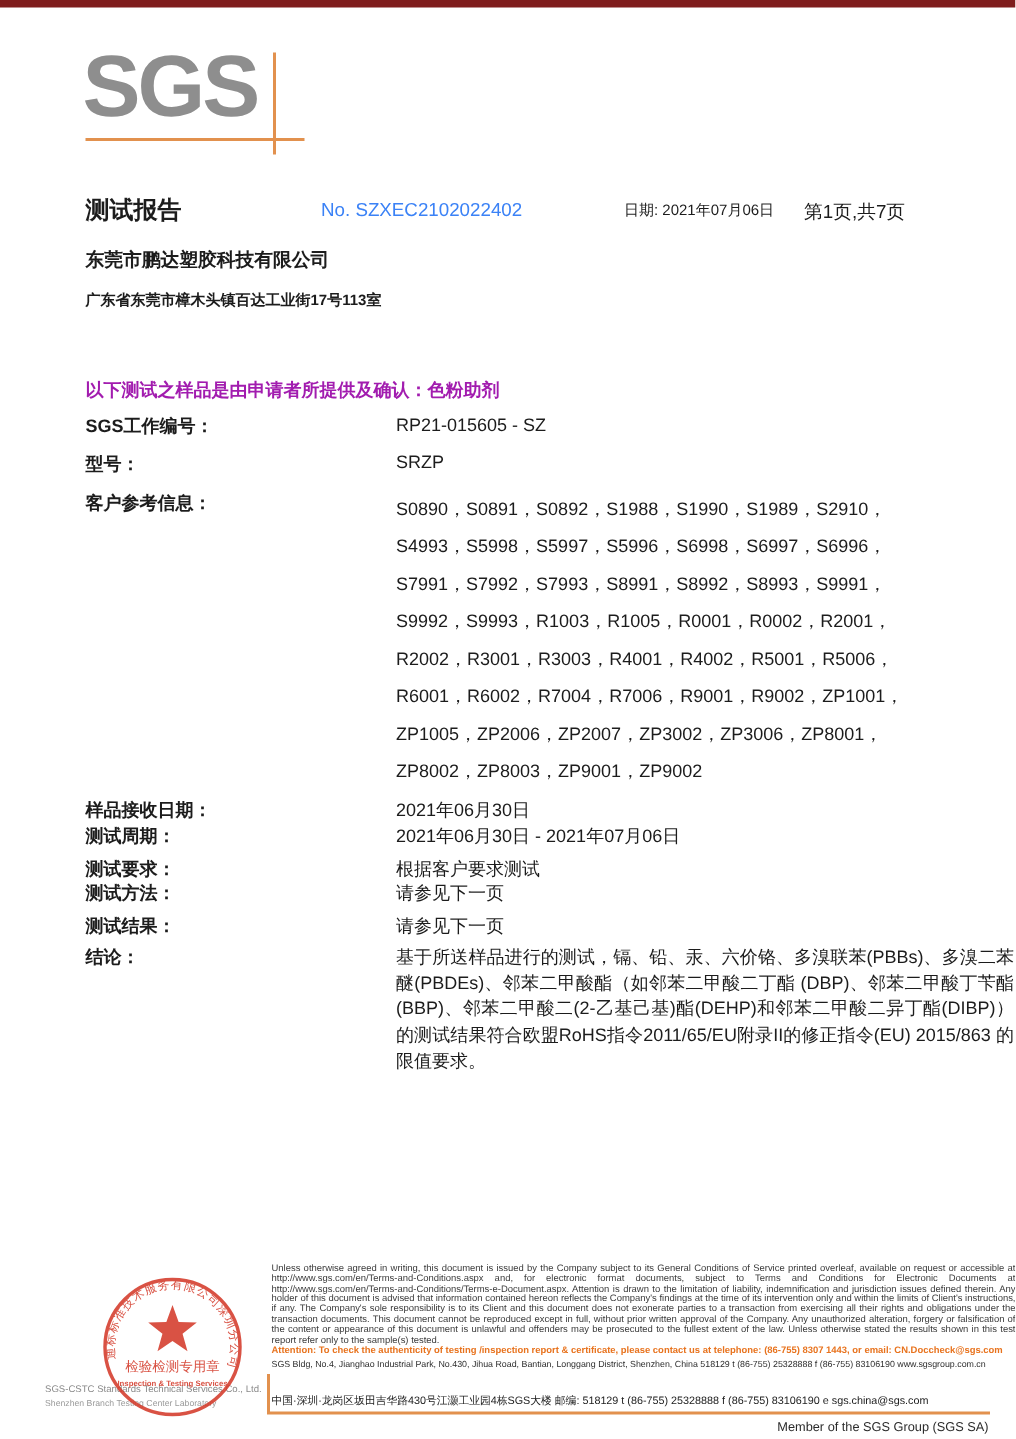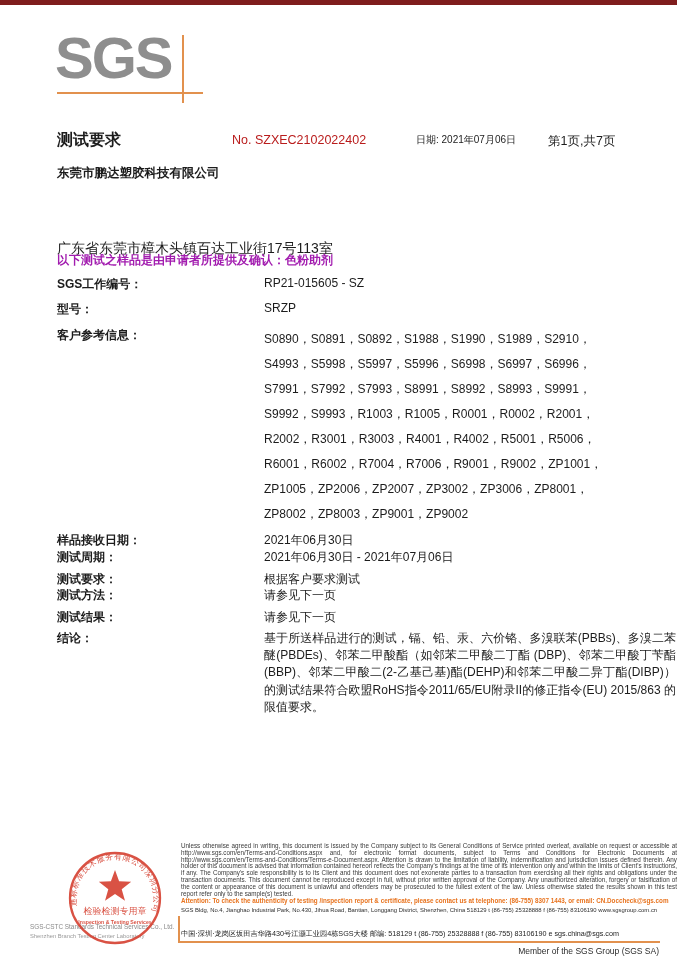--- a/index.html
+++ b/index.html
@@ -8,26 +8,26 @@
     font-family:"Liberation Sans","DejaVu Sans",sans-serif;color:#222;
     border-top:5px solid #7f1d1d;
   }
   
   .logo{position:absolute;left:55px;top:24px;font-size:58px;font-weight:bold;
         color:#8e8e8e;letter-spacing:-2px;line-height:1;}
   .xh{position:absolute;left:57px;top:87px;width:146px;height:2px;background:#e2914e;}
   .xv{position:absolute;left:182px;top:30px;width:2px;height:68px;background:#e2914e;}
   
   .hdr-title{position:absolute;left:57px;top:125px;font-size:16px;font-weight:bold;color:#1c1c1c;}
-  .hdr-no{position:absolute;left:214px;top:128px;font-size:12.5px;color:#b91c1c;margin-left:18px;}
+  .hdr-no{position:absolute;left:214px;top:128px;font-size:12.5px;color:#3b82f6;}
   .hdr-date{position:absolute;left:416px;top:128px;font-size:10px;color:#1c1c1c;}
-  .hdr-page{position:absolute;left:548px;top:128px;font-size:12.5px;color:#1c1c1c;}
+  .hdr-page{position:absolute;left:536px;top:128px;font-size:12.5px;color:#1c1c1c;}
   
   .co-name{position:absolute;left:57px;top:160px;font-size:12.5px;font-weight:bold;color:#1c1c1c;text-align:right;}
-  .co-addr{position:absolute;left:57px;top:188px;font-size:14px;font-weight:normal;color:#1c1c1c;margin-top:47px;}
+  .co-addr{position:absolute;left:57px;top:188px;font-size:10px;font-weight:bold;color:#1c1c1c;}
   .intro{position:absolute;left:57px;top:247px;font-size:12px;font-weight:bold;color:#a21caf;}
   
   .frow{position:absolute;left:57px;width:583px;font-size:12px;color:#1c1c1c;}
   .flabel{position:absolute;left:0;top:0;font-weight:bold;}
   .fvalue{position:absolute;left:171px;top:0;width:412px;margin-left:36px;}
   .list .lline{line-height:25px;height:25px;white-space:nowrap;}
   .para{line-height:17.2px;text-align:justify;}
   
   .foot-col{position:absolute;left:181px;top:838px;width:496px;}
   .legal{margin:0;font-size:6.3px;line-height:6.8px;color:#3a3a3a;text-align:justify;}
@@ -44,21 +44,21 @@
 </style>
 </head>
 <body>
 
 <div class="page">
 
   <div class="logo">SGS</div>
   <div class="xh"></div>
   <div class="xv"></div>
 
-  <div class="hdr-title">测试要求</div>
+  <div class="hdr-title">测试报告</div>
   <div class="hdr-no">No. SZXEC2102022402</div>
   <div class="hdr-date">日期: 2021年07月06日</div>
   <div class="hdr-page">第1页,共7页</div>
 
   <div class="co-name">东莞市鹏达塑胶科技有限公司</div>
   <div class="co-addr">广东省东莞市樟木头镇百达工业街17号113室</div>
 
   <div class="intro">以下测试之样品是由申请者所提供及确认：色粉助剂</div>
 
   <div class="frow" style="top:271px">

